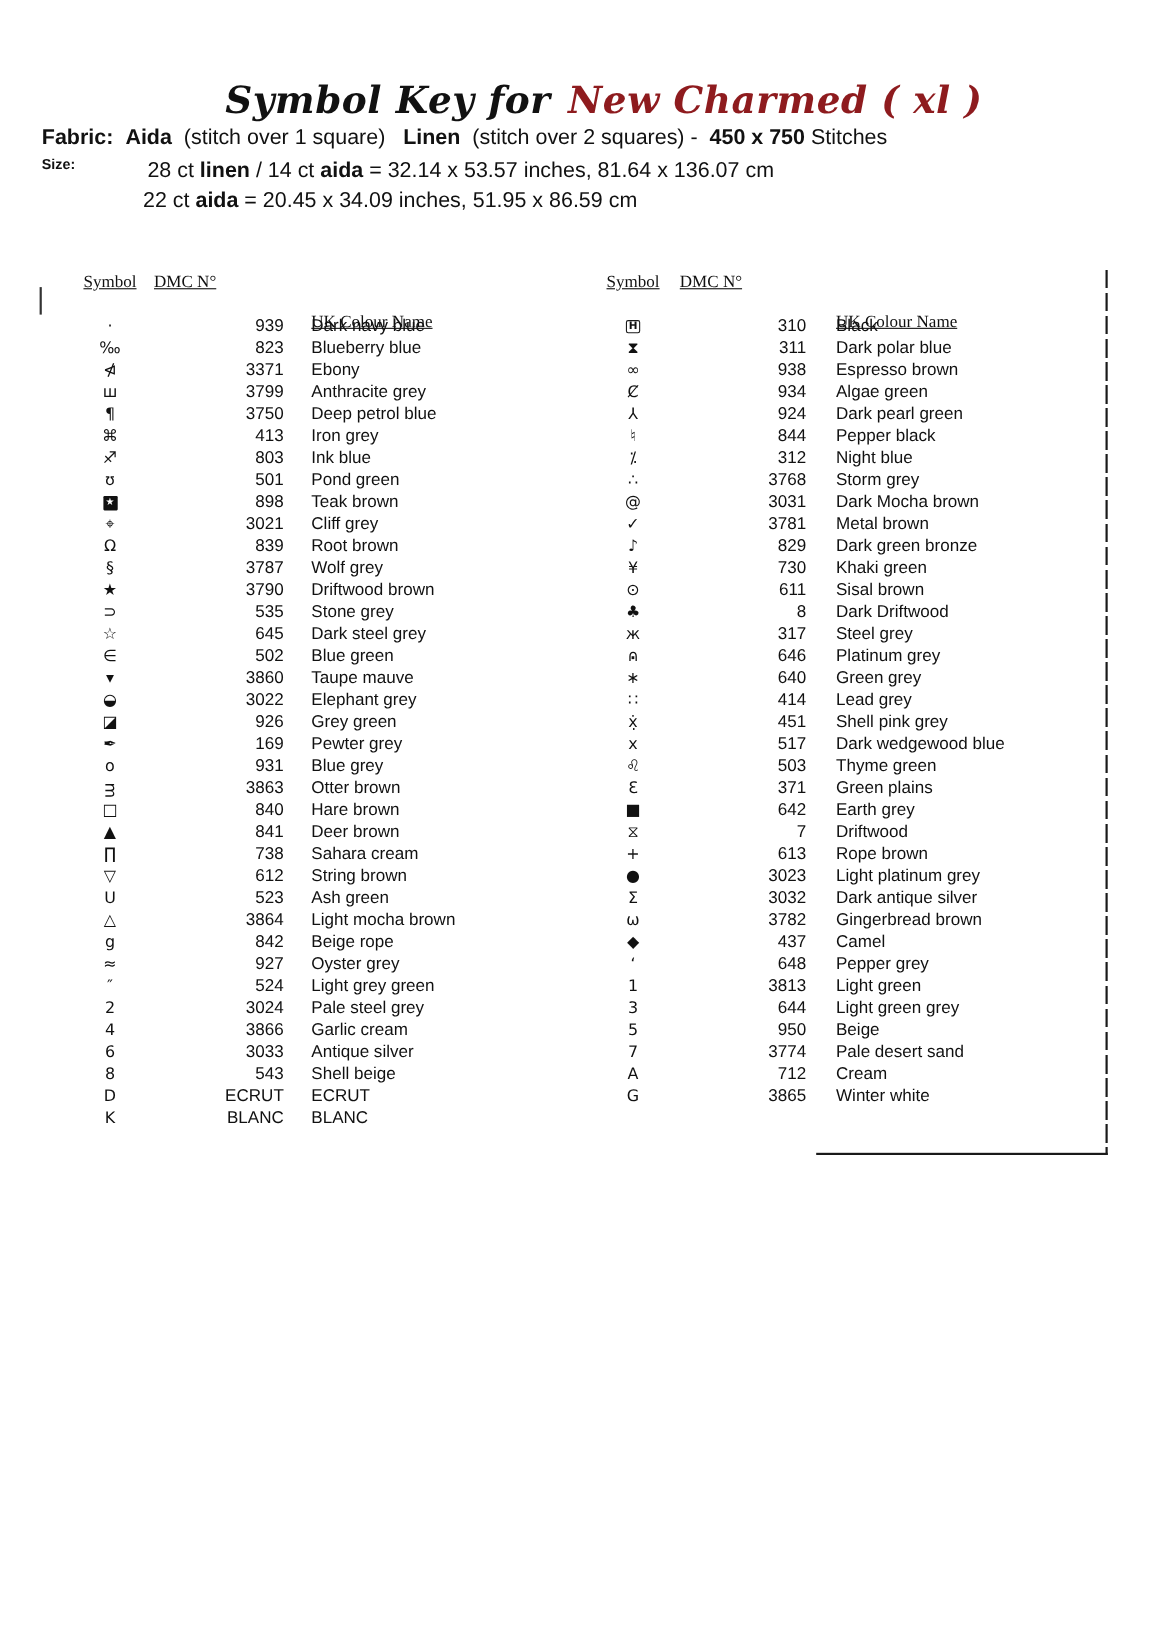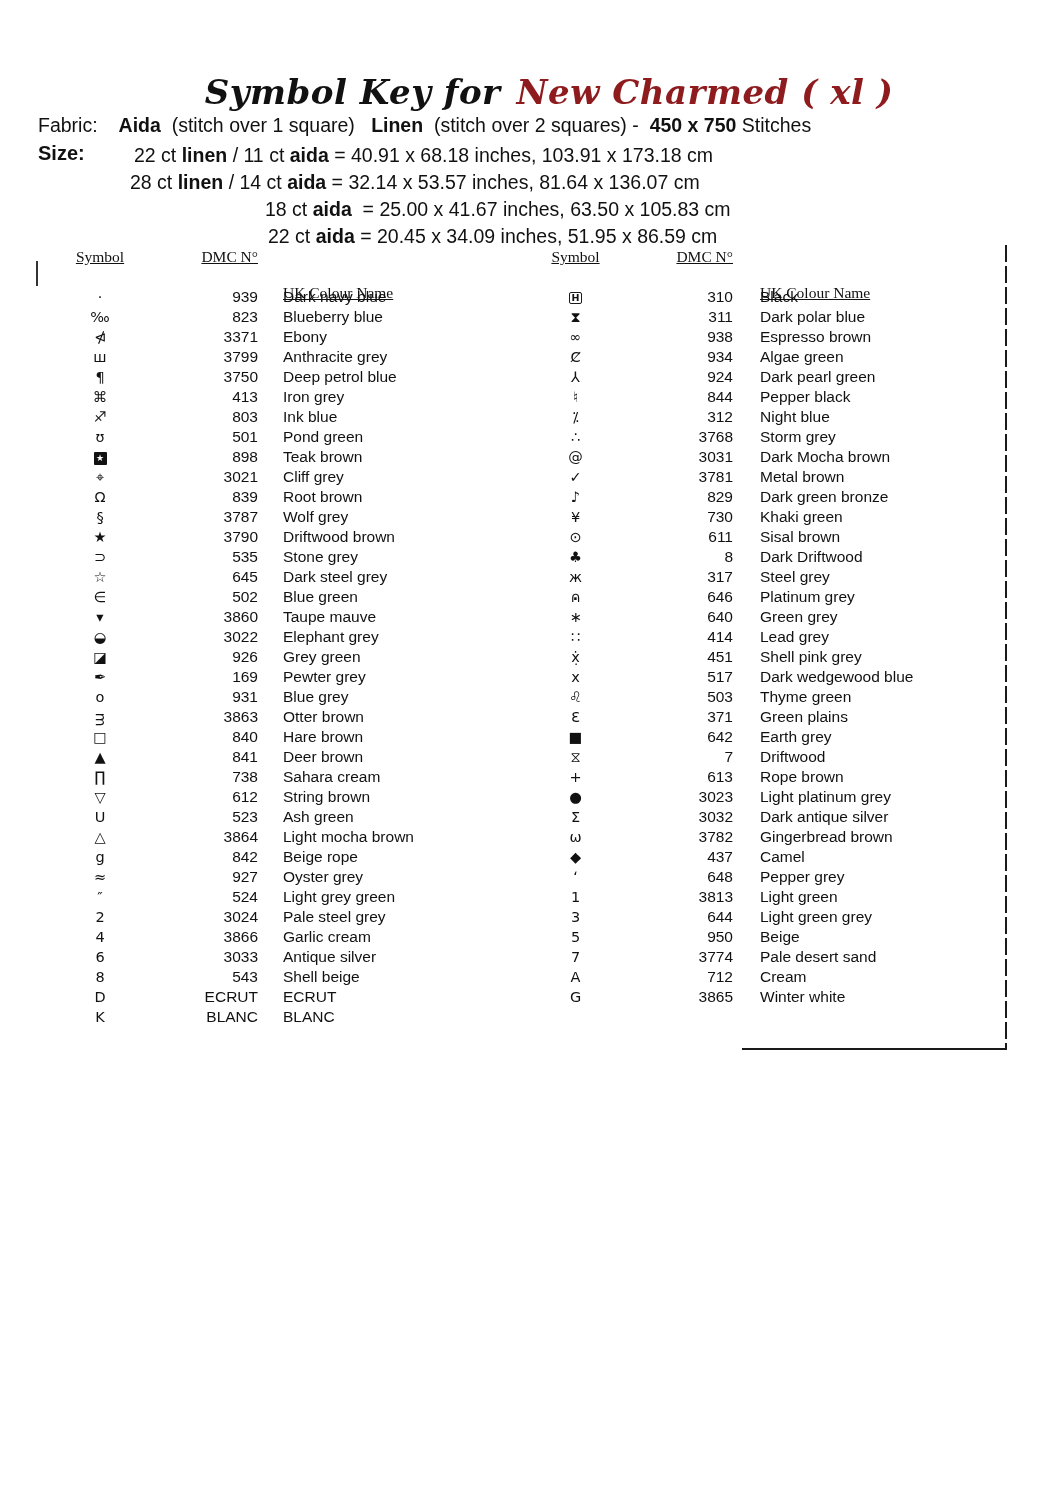--- a/index.html
+++ b/index.html
@@ -7,36 +7,36 @@
         font-family:"Liberation Sans",sans-serif;color:#111;overflow:hidden;}
 
   
   .title{position:absolute;top:72px;left:0;width:100%;text-align:center;
          font-family:"DejaVu Serif",serif;font-style:italic;font-weight:bold;
          font-size:34px;letter-spacing:.5px;white-space:pre;padding-left:19px;}
   .title .t-name{margin-left:16px;}
 
   
   .fabric-line{position:absolute;left:38px;top:114px;font-size:19.5px;white-space:pre-wrap;}
-  .fabric-line .lbl{font-weight:normal;margin-right:21px;}
-  .size-lbl{position:absolute;left:38px;top:142px;font-size:20px;font-weight:bold;text-align:right;}
+  .fabric-line .lbl{font-weight:bold;margin-right:11px;}
+  .size-lbl{position:absolute;left:38px;top:142px;font-size:13px;font-weight:bold;text-align:right;}
   .size-block{position:absolute;left:130px;top:142px;font-size:19.5px;}
   .size-line{height:27px;line-height:27px;white-space:pre-wrap;}
   .size-line:nth-child(1){padding-left:4px;}
   .size-line:nth-child(3){padding-left:135px;}
   .size-line:nth-child(4){padding-left:138px;}
   .b{font-weight:bold;}
 
   
   .thead{position:absolute;top:247px;display:flex;font-size:15.5px;height:20px;line-height:20px;}
   .thead.c0{left:60px;width:430px;}
   .thead.c1{left:533px;width:470px;}
   .thead .h-sym{width:80px;text-align:center;}
   .thead.c1 .h-sym{width:85px;}
-  .thead .h-dmc{width:118px;text-align:right;}
+  .thead .h-dmc{width:118px;}
   .thead.c1 .h-dmc{width:115px;}
   .thead .h-name{padding-left:25px;margin-top:36px;}
   .thead.c1 .h-name{padding-left:27px;}
   .thead u{text-decoration:underline;font-family:Liberation Serif, serif;}
 
   
   .col{position:absolute;top:287px;}
   .col.c0{left:60px;width:430px;}
   .col.c1{left:533px;width:470px;}
   .row{display:flex;height:20px;line-height:20px;font-size:15.5px;}
@@ -67,23 +67,21 @@
 <body>
 
 <div class="page">
 
   <div class="title"><span>Symbol Key for</span><span class="t-name" style="color: rgb(142, 27, 30);">New Charmed ( xl )</span></div>
 
   <div class="fabric-line"><span class="lbl">Fabric:</span><span><span class="b">Aida</span><span>  (stitch over 1 square)   </span><span class="b">Linen</span><span>  (stitch over 2 squares) -  </span><span class="b">450 x 750</span><span> Stitches</span></span></div>
 
   <div class="size-lbl">Size:</div>
   <div class="size-block">
-      <div class="size-line"><span>22 ct </span><span class="b">linen</span><span> / 11 ct </span><span class="b">aida</span><span> = 40.91 x 68.18 inches, 103.91 x 173.18 cm</span></div>
       <div class="size-line"><span>28 ct </span><span class="b">linen</span><span> / 14 ct </span><span class="b">aida</span><span> = 32.14 x 53.57 inches, 81.64 x 136.07 cm</span></div>
-      <div class="size-line"><span>18 ct </span><span class="b">aida</span><span>  = 25.00 x 41.67 inches, 63.50 x 105.83 cm</span></div>
       <div class="size-line"><span>22 ct </span><span class="b">aida</span><span> = 20.45 x 34.09 inches, 51.95 x 86.59 cm</span></div>
     </div>
 
   <div class="thead c0">
     <span class="h-sym"><u>Symbol</u></span>
     <span class="h-dmc"><u>DMC N°</u></span>
     <span class="h-name"><u>UK Colour Name</u></span>
   </div>
   <div class="thead c1">
     <span class="h-sym"><u>Symbol</u></span>

